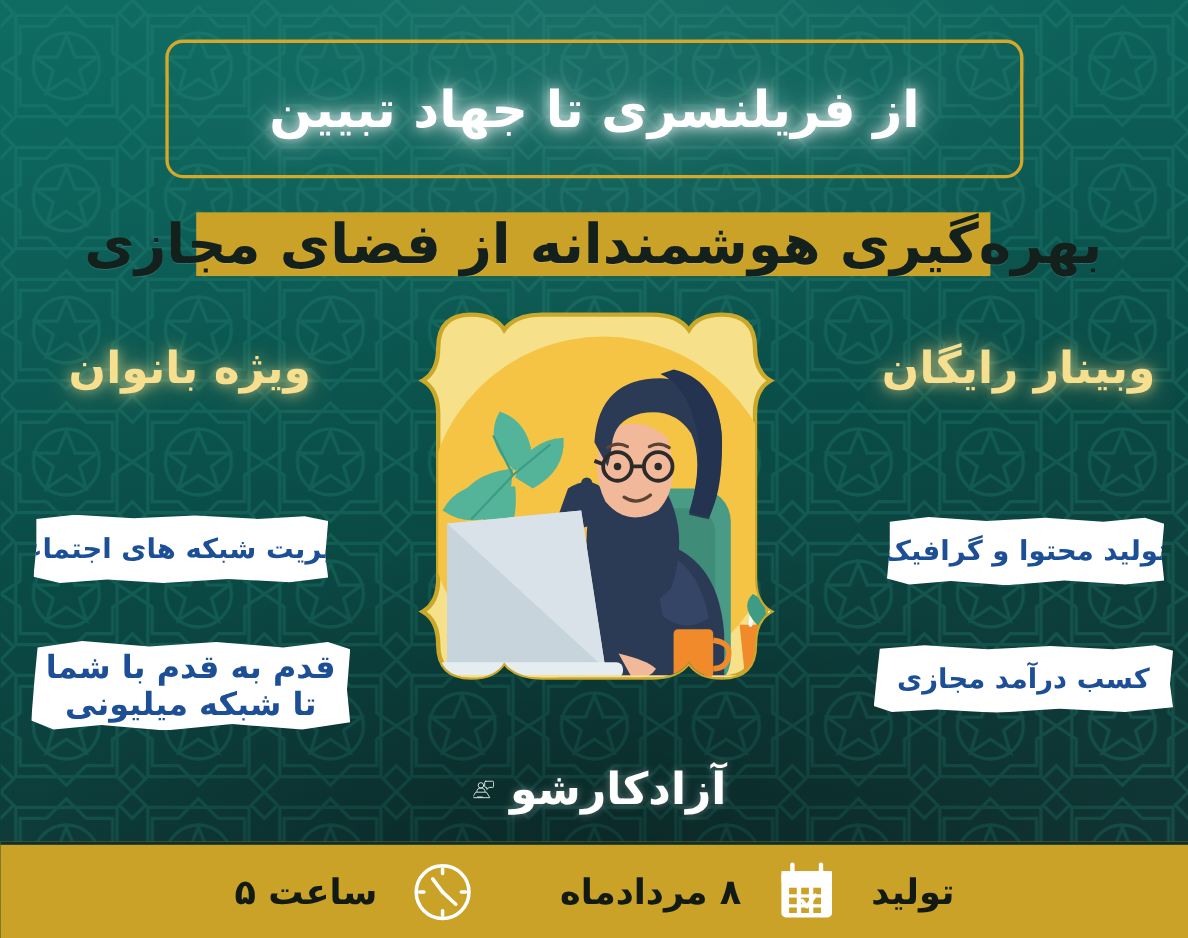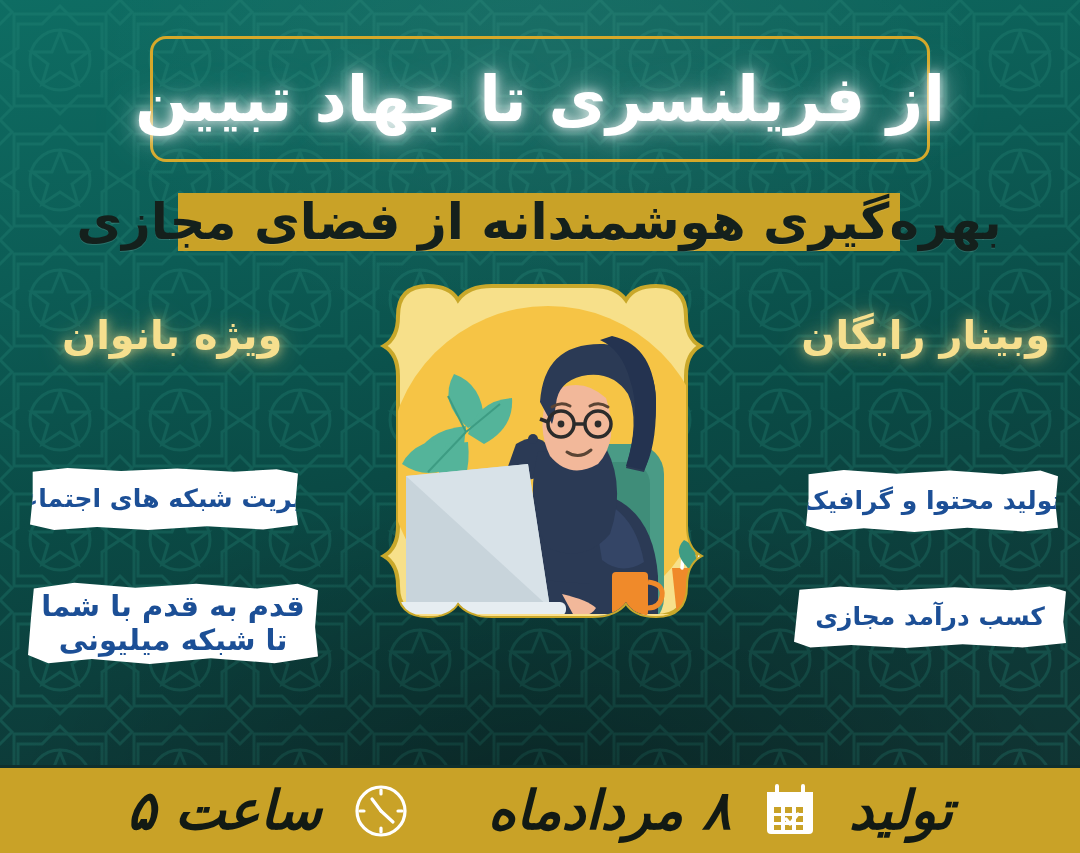--- a/index.html
+++ b/index.html
@@ -43,21 +43,21 @@
     height: 126px;
     border: 3px solid #d6a829;
     border-radius: 16px;
     box-sizing: border-box;
     display: flex;
     align-items: center;
     justify-content: center;
   }
   .title-text {
     color: #ffffff;
-    font-size: 63px;
+    font-size: 46px;
     font-weight: bold;
     letter-spacing: -1px;
     white-space: nowrap;
     text-shadow:
       0 0 12px rgba(255,255,255,0.85),
       0 0 26px rgba(255,255,255,0.55),
       0 0 45px rgba(200,255,245,0.35);
   }
 
   
@@ -156,24 +156,23 @@
     background: #c9a227;
     display: flex;
     flex-direction: row;
     align-items: center;
     justify-content: center;
     gap: 30px;
     border-top: 3px solid #0f2f2d;
   }
   .footer-text {
     color: #121a14;
-    font-size: 54px;
-    font-weight: bold;
-    white-space: nowrap;
-    font-style: italic;
+    font-size: 32px;
+    font-weight: bold;
+    white-space: nowrap;
   }
   .footer-icon { display: flex; align-items: center; justify-content: center; }
   .fgap { width: 18px; }
 </style>
 </head>
 <body>
 
 <div class="poster">
 
   <svg class="bg-pattern" width="1080" height="853" viewBox="0 0 1080 853" preserveAspectRatio="none">
@@ -317,20 +316,30 @@
   </div>
 
   <div class="badge badge-3">
     <span>تولید محتوا و گرافیک</span>
   </div>
 
   <div class="badge badge-4">
     <span>کسب درآمد مجازی</span>
   </div>
 
+  <div class="logo">
+    <div class="logo-text">آزادکارشو</div>
+    <svg width="62" height="62" viewBox="0 0 62 62" fill="none" stroke="#e9f3f1" stroke-width="2.6" stroke-linecap="round" stroke-linejoin="round">
+      <circle cx="22" cy="18" r="8"></circle>
+      <path d="M10 36 q0 -10 12 -10 q12 0 12 10"></path>
+      <path d="M8 38 h30 l10 16 h-50 z"></path>
+      <path d="M12 52 h14"></path>
+      <path d="M36 6 h20 a3 3 0 0 1 3 3 v12 a3 3 0 0 1 -3 3 h-10 l-7 6 v-6 h-3 a3 3 0 0 1 -3 -3 v-12 a3 3 0 0 1 3 -3 z"></path>
+    </svg>
+  </div>
 
   <div class="footer">
     <div class="footer-text">تولید</div>
 
     <div class="footer-icon">
       <svg width="58" height="58" viewBox="0 0 58 58">
         <rect x="6" y="10" width="46" height="42" rx="4" fill="#ffffff"></rect>
         <path d="M16 4 v10 M42 4 v10" stroke="#ffffff" stroke-width="4" stroke-linecap="round" fill="none"></path>
         <rect x="6" y="10" width="46" height="10" fill="#ffffff"></rect>
         <g fill="#c9a227">

